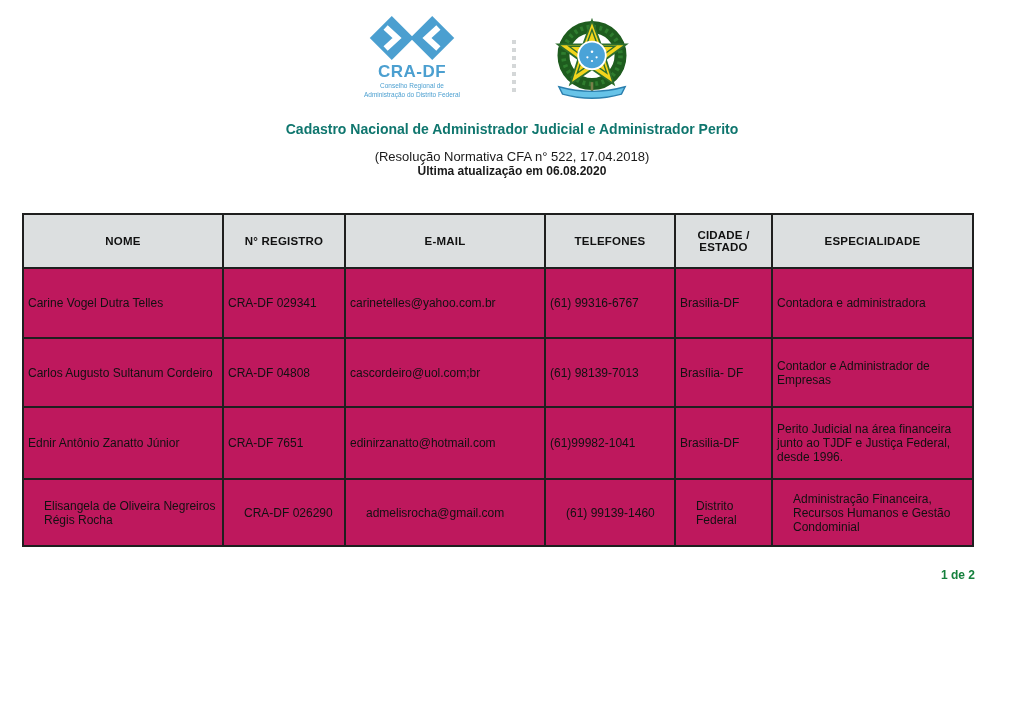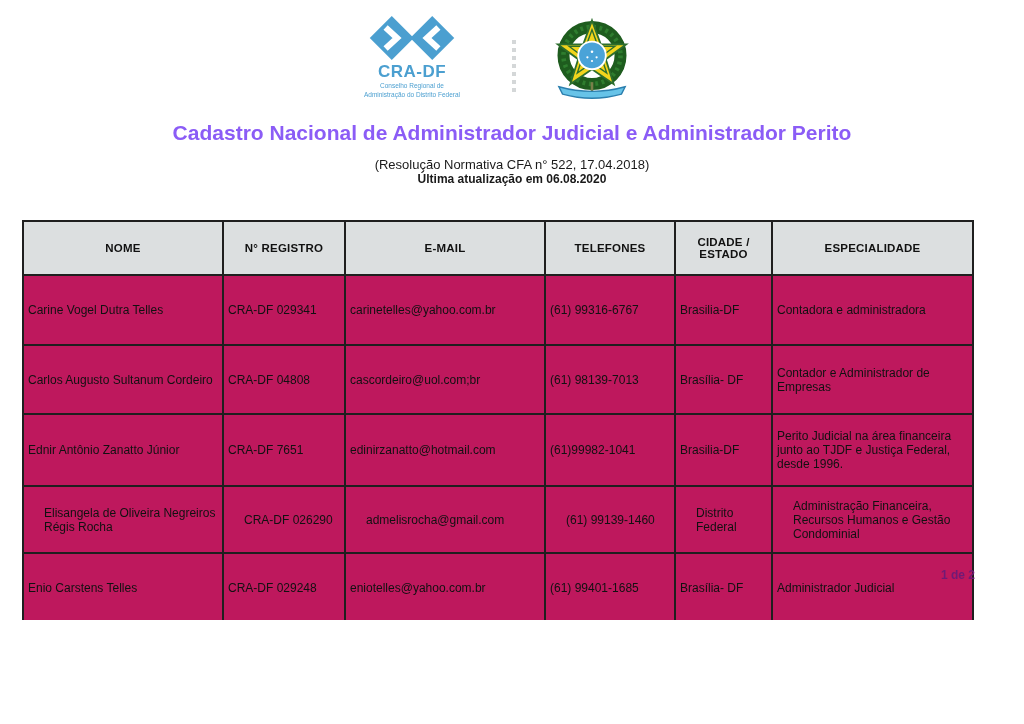--- a/index.html
+++ b/index.html
@@ -20,32 +20,32 @@
   }
   .cra-logo{display:flex;flex-direction:column;align-items:center;width:140px;}
   .cra-mark{width:88px;height:46px;display:block;}
   .cra-name{font-weight:bold;font-size:17px;letter-spacing:.5px;color:#4b9fd0;margin-top:1px;}
   .cra-caption{font-size:6.5px;color:#4b9fd0;line-height:1.35;text-align:center;}
   .dot-sep{display:flex;flex-direction:column;gap:4px;margin-top:25px;}
   .dot-sep span{width:4px;height:4px;background:#d4d7d8;display:block;}
   .coa{width:92px;height:92px;display:block;}
   
   .title{
-    text-align:center;font-weight:bold;font-size:21px;color:#8b5cf6;
+    text-align:center;font-weight:bold;font-size:14px;color:#0f766e;
     margin:14px 0 0 0;
   }
   .subtitle{
     text-align:center;font-size:13px;color:#1a1a1a;margin:12px 0 0 0;font-weight:normal;
   }
   .updated{
     text-align:center;font-size:12px;color:#1a1a1a;margin:0 0 0 0;font-weight:bold;
   }
   
   table.registry{
-    position:absolute;left:22px;top:220px;
+    position:absolute;left:22px;top:213px;
     width:950px;
     border-collapse:collapse;
     table-layout:fixed;
   }
   table.registry th, table.registry td{
     border:2px solid #1f1f1f;
     padding:2px 4px;
     vertical-align:middle;
     overflow:hidden;
   }
@@ -60,21 +60,21 @@
   td.col-2{font-size:10.8px;}
   td.col-3{font-size:12px;}
   tbody tr:nth-child(1) td{height:64px;}
   tbody tr:nth-child(2) td{height:63px;}
   tbody tr:nth-child(3) td{height:66px;}
   tbody tr:nth-child(4) td{height:61px;padding-left:20px;}
   tbody tr:nth-child(5) td{height:64px;}
   
   .page-num{
     position:absolute;right:49px;bottom:38px;
-    font-size:12px;font-weight:bold;color:#701a75;
+    font-size:12px;font-weight:bold;color:#15803d;
   }
 </style>
 </head>
 <body>
 
 <div class="page">
 
   <div class="logo-row">
 
     <div class="cra-logo">
@@ -171,26 +171,18 @@
           <td class="col-5">Perito Judicial na área financeira junto ao TJDF e Justiça Federal, desde 1996.</td>
         </tr>
         <tr>
           <td class="col-0">Elisangela de Oliveira Negreiros Régis Rocha</td>
           <td class="col-1">CRA-DF 026290</td>
           <td class="col-2">admelisrocha@gmail.com</td>
           <td class="col-3">(61) 99139-1460</td>
           <td class="col-4">Distrito Federal</td>
           <td class="col-5">Administração Financeira, Recursos Humanos e Gestão Condominial</td>
         </tr>
-        <tr>
-          <td class="col-0">Enio Carstens Telles</td>
-          <td class="col-1">CRA-DF 029248</td>
-          <td class="col-2">eniotelles@yahoo.com.br</td>
-          <td class="col-3">(61) 99401-1685</td>
-          <td class="col-4">Brasília- DF</td>
-          <td class="col-5">Administrador Judicial</td>
-        </tr>
       </tbody>
   </table>
 
   <div class="page-num">1 de 2</div>
 
 </div>
 
 </body></html>

